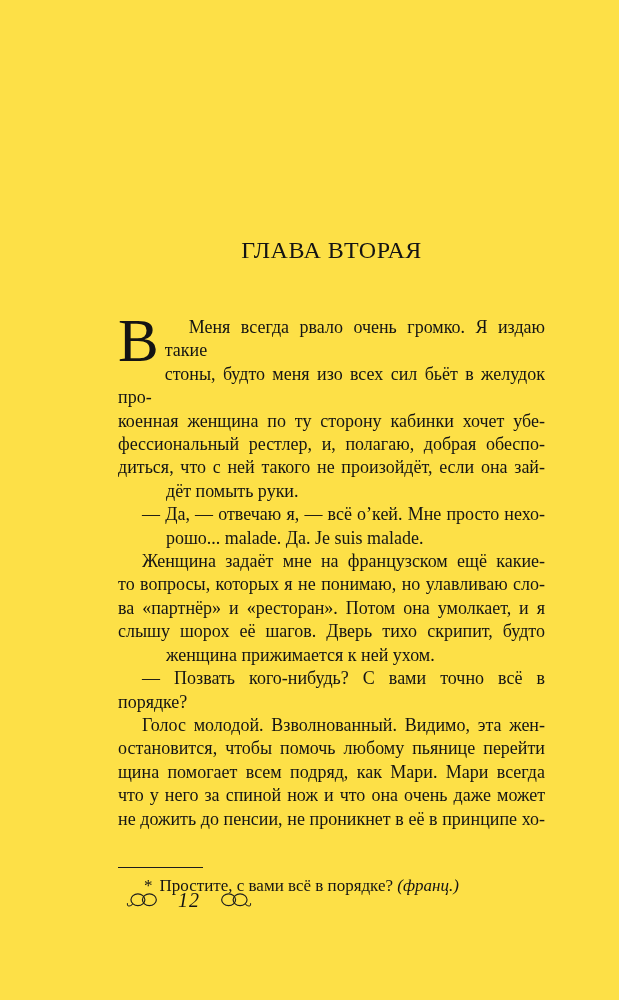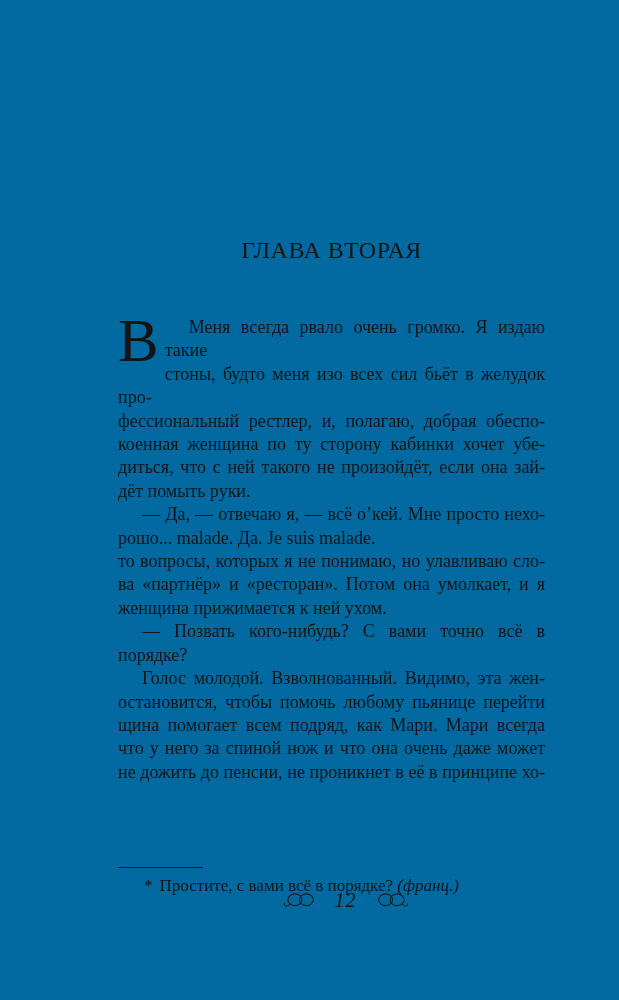--- a/index.html
+++ b/index.html
@@ -4,21 +4,21 @@
 <style>
   html, body {
     margin: 0;
     padding: 0;
     background: #ffffff;
   }
   .page {
     position: relative;
     width: 619px;
     height: 1000px;
-    background: #0369a1;
+    background: #fde047;
     overflow: hidden;
     font-family: "Liberation Serif", "DejaVu Serif", serif;
     color: #141414;
   }
   .chapter-title {
     position: absolute;
     top: 237px;
     left: 118px;
     width: 427px;
     margin: 0;
@@ -34,21 +34,21 @@
     left: 118px;
     width: 427px;
     font-size: 18px;
     line-height: 23.4px;
   }
   .para { margin: 0; }
   .line {
     text-align: justify;
     text-align-last: justify;
   }
-  .line.end { text-align-last: left; }
+  .line.end { text-align-last: left; margin-left: 48px; }
   .line.left {
     text-align: left;
     text-align-last: left;
   }
   .line.ind { text-indent: 24px; font-family: Liberation Serif, serif; }
   .dropcap {
     float: left;
     font-size: 61px;
     line-height: 47px;
     height: 47px;
@@ -67,24 +67,23 @@
     height: 0;
     border-top: 1.5px solid #1c1c1c;
     margin-bottom: 7px;
   }
   .footnote-line { text-indent: 26px; }
   .footnote-line .marker { padding-right: 7px; }
   .it { font-style: italic; }
   .footer {
     position: absolute;
     top: 889px;
-    left: 132px;
+    left: 126px;
     width: 427px;
     display: flex;
-    justify-content: center;
     align-items: center;
     gap: 19px;
   }
   .pagenum {
     font-style: italic;
     font-size: 20px;
     letter-spacing: 1px;
   }
   .flourish { display: block; }
   .flourish.right { transform: scaleX(-1); }
@@ -96,32 +95,34 @@
 
   <h1 class="chapter-title">ГЛАВА ВТОРАЯ</h1>
 
   <div class="body-text" id="body-text">
       <div class="para">
         <span class="dropcap">В</span>
       </div>
       <div class="para">
         <div class="line ind">Меня всегда рвало очень громко. Я издаю такие</div>
         <div class="line">стоны, будто меня изо всех сил бьёт в желудок про-</div>
+        <div class="line">коенная женщина по ту сторону кабинки хочет убе-</div>
         <div class="line">фессиональный рестлер, и, полагаю, добрая обеспо-</div>
-        <div class="line">коенная женщина по ту сторону кабинки хочет убе-</div>
         <div class="line">диться, что с ней такого не произойдёт, если она зай-</div>
         <div class="line end">дёт помыть руки.</div>
       </div>
       <div class="para">
         <div class="line ind">— Да, — отвечаю я, — всё о’кей. Мне просто нехо-</div>
         <div class="line end">рошо... malade. Да. Je suis malade.</div>
       </div>
       <div class="para">
+        <div class="line ind">Женщина задаёт мне на французском ещё какие-</div>
         <div class="line">то вопросы, которых я не понимаю, но улавливаю сло-</div>
         <div class="line">ва «партнёр» и «ресторан». Потом она умолкает, и я</div>
+        <div class="line">слышу шорох её шагов. Дверь тихо скрипит, будто</div>
         <div class="line end">женщина прижимается к ней ухом.</div>
       </div>
       <div class="para">
         <div class="line ind">— Позвать кого-нибудь? С вами точно всё в порядке?</div>
       </div>
       <div class="para">
         <div class="line ind">Голос молодой. Взволнованный. Видимо, эта жен-</div>
         <div class="line">остановится, чтобы помочь любому пьянице перейти</div>
         <div class="line">щина помогает всем подряд, как Мари. Мари всегда</div>
         <div class="line">что у него за спиной нож и что она очень даже может</div>

